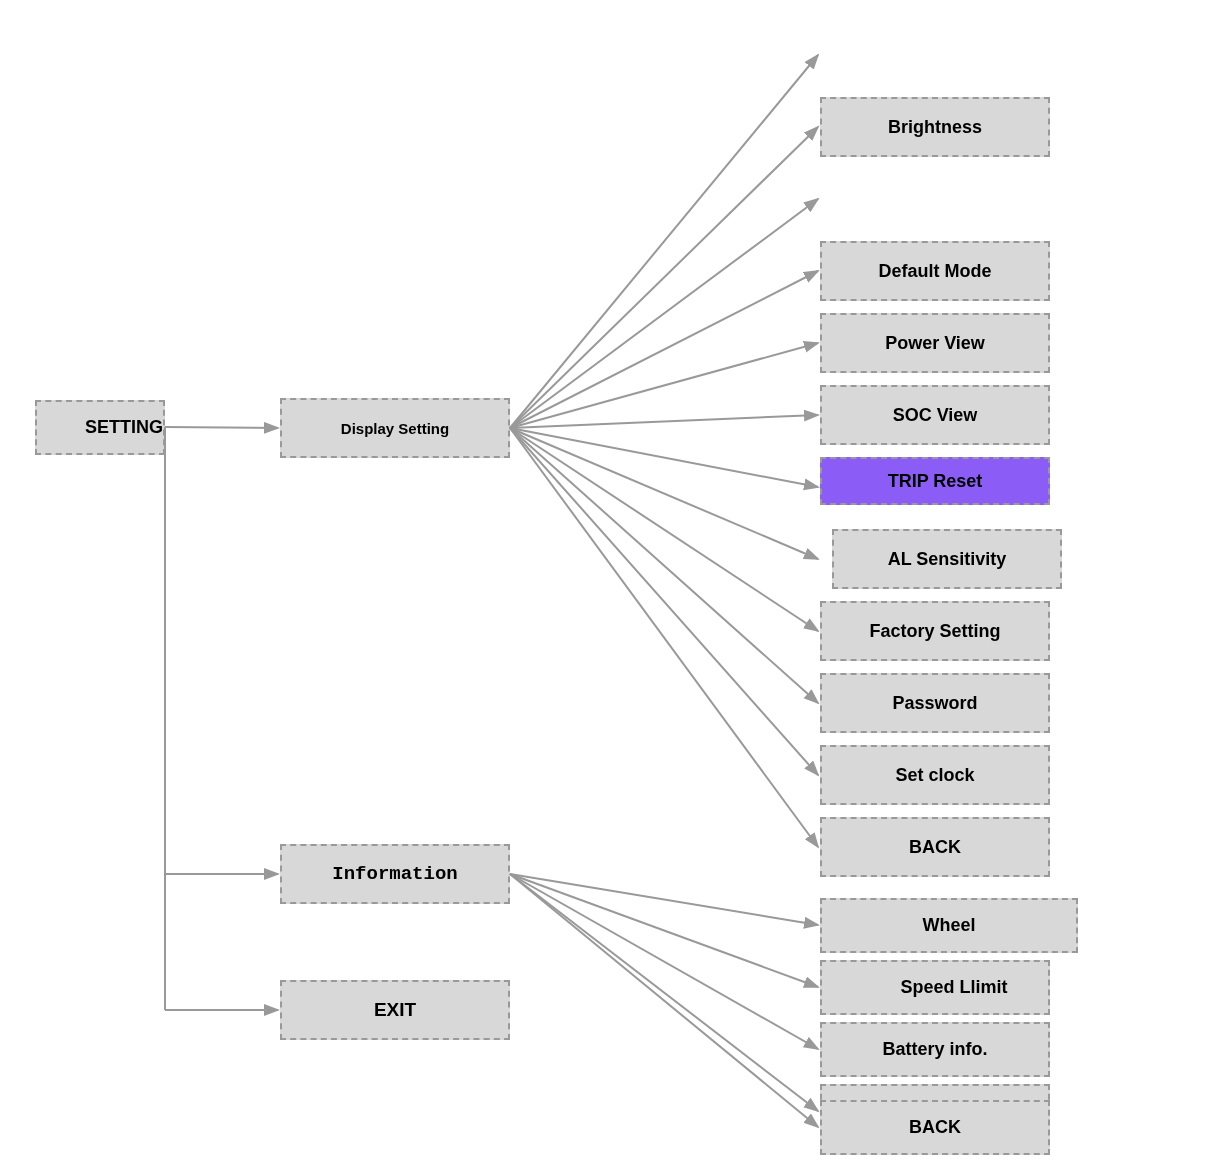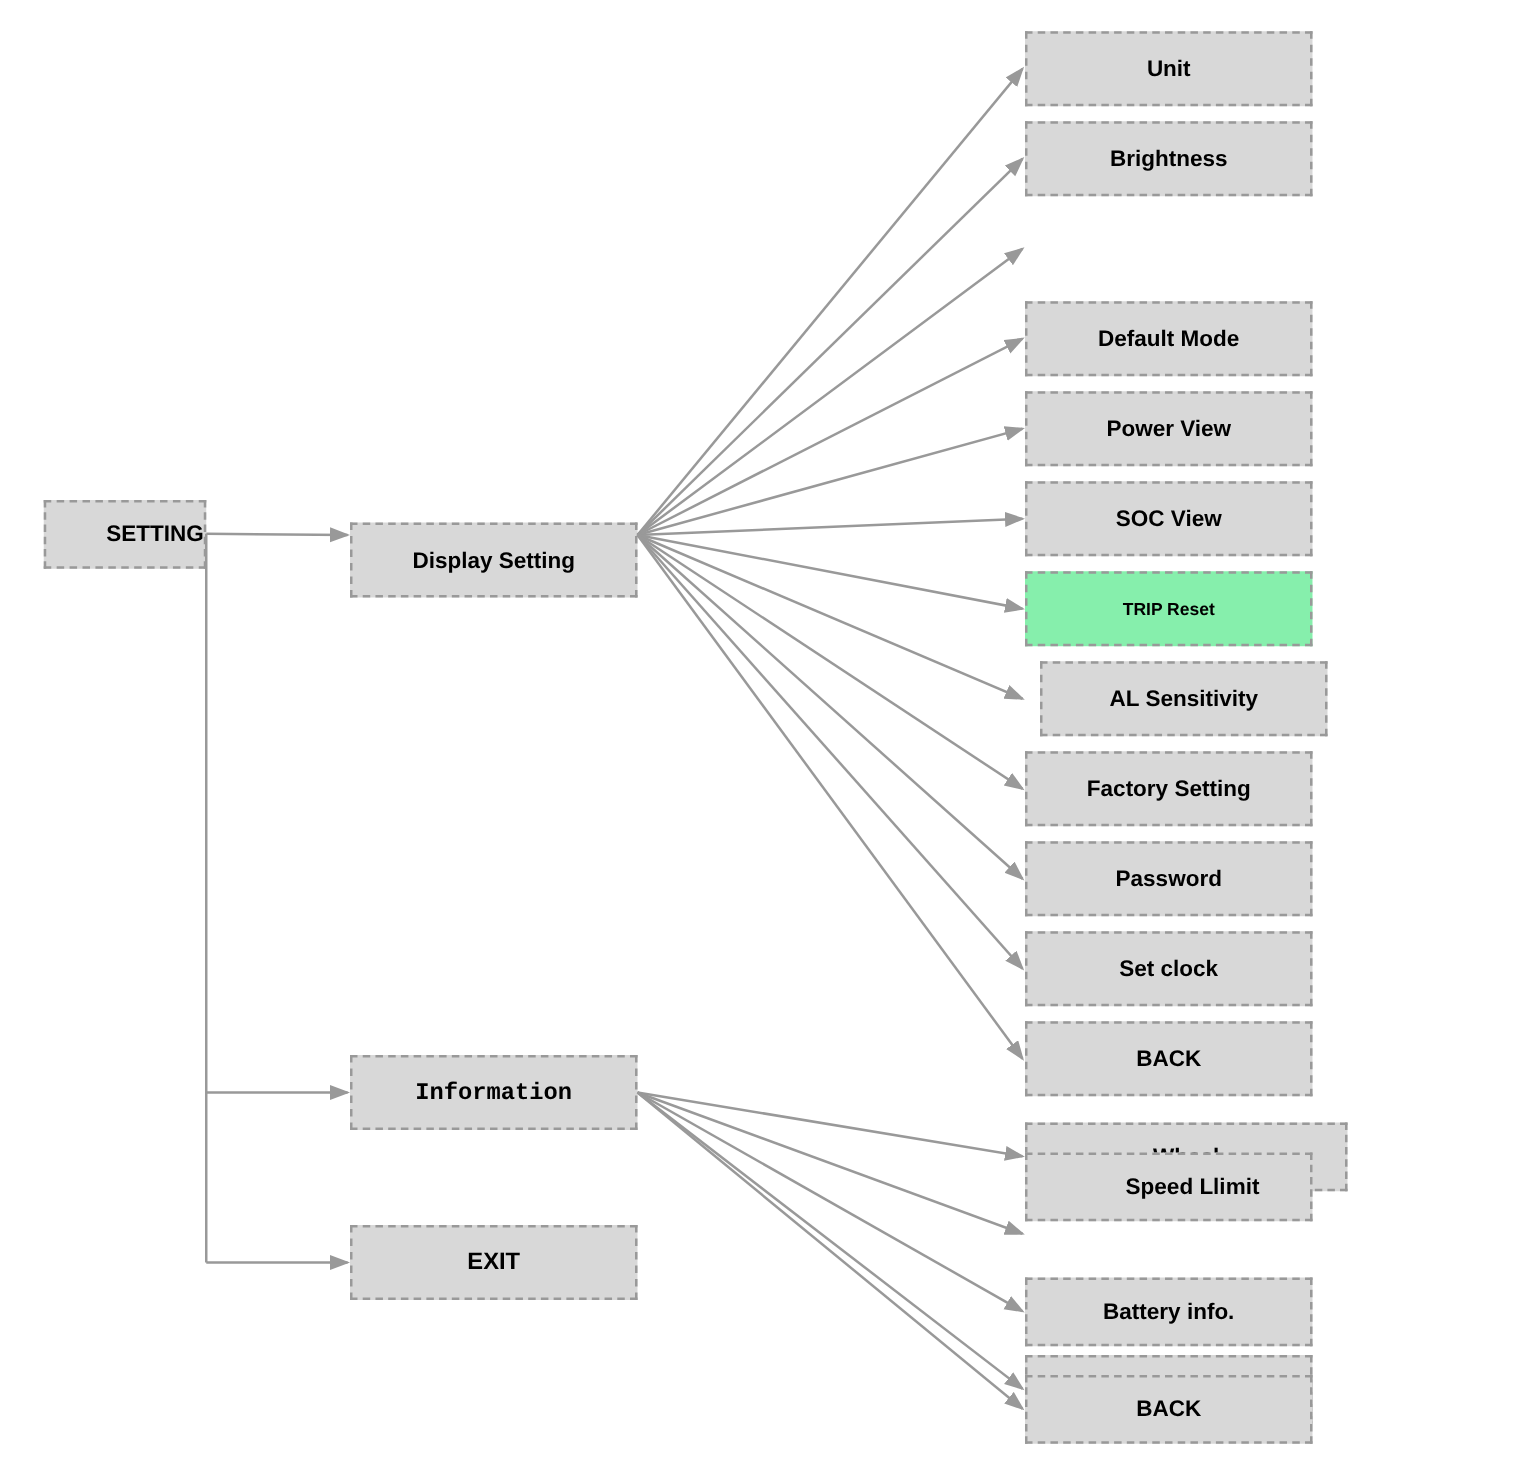--- a/index.html
+++ b/index.html
@@ -67,46 +67,45 @@
 
 <style>
 </style>
 
 <div id="main-diagram" style="position:absolute;top:0;left:0;width:1212px;height:1170px;background:#fff;">
 
   <div style="position:absolute;left:35px;top:400px;width:130px;height:55px;border:2px dashed #999;background:#d8d8d8;display:flex;align-items:center;justify-content:flex-end;font-weight:bold;font-size:18px;font-family:Arial,sans-serif;padding-left:36px;">
     <span>SETTING</span>
   </div>
 
-  <div style="position:absolute;left:280px;top:398px;width:230px;height:60px;border:2px dashed #999;background:#d8d8d8;display:flex;align-items:center;justify-content:center;font-weight:bold;font-size:18px;font-family:Arial,sans-serif;margin-top:20px;">
+  <div style="position:absolute;left:280px;top:398px;width:230px;height:60px;border:2px dashed #999;background:#d8d8d8;display:flex;align-items:center;justify-content:center;font-weight:bold;font-size:15px;font-family:Arial,sans-serif;">
     <span>Display Setting</span>
   </div>
 
   <div style="position:absolute;left:280px;top:844px;width:230px;height:60px;border:2px dashed #999;background:#d8d8d8;display:flex;align-items:center;justify-content:center;font-weight:bold;font-size:19px;font-family:Liberation Mono, monospace;">
     <span>Information</span>
   </div>
 
   <div style="position:absolute;left:280px;top:980px;width:230px;height:60px;border:2px dashed #999;background:#d8d8d8;display:flex;align-items:center;justify-content:center;font-weight:bold;font-size:19px;font-family:Arial,sans-serif;">
     <span>EXIT</span>
   </div>
 
-  <div style="position:absolute;left:820px;top:25px;width:230px;height:60px;border:2px dashed #999;background:#d8d8d8;display:flex;align-items:center;justify-content:center;font-weight:bold;font-size:18px;font-family:Arial,sans-serif;">Unit</div>
   <div style="position:absolute;left:820px;top:97px;width:230px;height:60px;border:2px dashed #999;background:#d8d8d8;display:flex;align-items:center;justify-content:center;font-weight:bold;font-size:18px;font-family:Arial,sans-serif;">Brightness</div>
   <div style="position:absolute;left:820px;top:241px;width:230px;height:60px;border:2px dashed #999;background:#d8d8d8;display:flex;align-items:center;justify-content:center;font-weight:bold;font-size:18px;font-family:Arial,sans-serif;">Default Mode</div>
   <div style="position:absolute;left:820px;top:313px;width:230px;height:60px;border:2px dashed #999;background:#d8d8d8;display:flex;align-items:center;justify-content:center;font-weight:bold;font-size:18px;font-family:Arial,sans-serif;">Power View</div>
   <div style="position:absolute;left:820px;top:385px;width:230px;height:60px;border:2px dashed #999;background:#d8d8d8;display:flex;align-items:center;justify-content:center;font-weight:bold;font-size:18px;font-family:Arial,sans-serif;">SOC View</div>
-  <div style="position:absolute;left:820px;top:457px;width:230px;height:60px;border:2px dashed #999;background:#86efac;display:flex;align-items:center;justify-content:center;font-weight:bold;font-size:14px;font-family:Arial,sans-serif;">TRIP Reset</div>
+  <div style="position:absolute;left:820px;top:457px;width:230px;height:48px;border:2px dashed #999;background:#8b5cf6;display:flex;align-items:center;justify-content:center;font-weight:bold;font-size:18px;font-family:Arial,sans-serif;">TRIP Reset</div>
   <div style="position:absolute;left:832px;top:529px;width:230px;height:60px;border:2px dashed #999;background:#d8d8d8;display:flex;align-items:center;justify-content:center;font-weight:bold;font-size:18px;font-family:Arial,sans-serif;">AL Sensitivity</div>
   <div style="position:absolute;left:820px;top:601px;width:230px;height:60px;border:2px dashed #999;background:#d8d8d8;display:flex;align-items:center;justify-content:center;font-weight:bold;font-size:18px;font-family:Arial,sans-serif;">Factory Setting</div>
   <div style="position:absolute;left:820px;top:673px;width:230px;height:60px;border:2px dashed #999;background:#d8d8d8;display:flex;align-items:center;justify-content:center;font-weight:bold;font-size:18px;font-family:Arial,sans-serif;">Password</div>
   <div style="position:absolute;left:820px;top:745px;width:230px;height:60px;border:2px dashed #999;background:#d8d8d8;display:flex;align-items:center;justify-content:center;font-weight:bold;font-size:18px;font-family:Arial,sans-serif;">Set clock</div>
   <div style="position:absolute;left:820px;top:817px;width:230px;height:60px;border:2px dashed #999;background:#d8d8d8;display:flex;align-items:center;justify-content:center;font-weight:bold;font-size:18px;font-family:Arial,sans-serif;">BACK</div>
 
   <div style="position:absolute;left:820px;top:898px;width:258px;height:55px;border:2px dashed #999;background:#d8d8d8;display:flex;align-items:center;justify-content:center;font-weight:bold;font-size:18px;font-family:Arial,sans-serif;">Wheel</div>
-  <div style="position:absolute;left:820px;top:922px;width:230px;height:55px;border:2px dashed #999;background:#d8d8d8;display:flex;align-items:center;justify-content:center;font-weight:bold;font-size:18px;font-family:Arial,sans-serif;padding-left:38px;">Speed Llimit</div>
+  <div style="position:absolute;left:820px;top:960px;width:230px;height:55px;border:2px dashed #999;background:#d8d8d8;display:flex;align-items:center;justify-content:center;font-weight:bold;font-size:18px;font-family:Arial,sans-serif;padding-left:38px;">Speed Llimit</div>
   <div style="position:absolute;left:820px;top:1022px;width:230px;height:55px;border:2px dashed #999;background:#d8d8d8;display:flex;align-items:center;justify-content:center;font-weight:bold;font-size:18px;font-family:Arial,sans-serif;">Battery info.</div>
   <div style="position:absolute;left:820px;top:1084px;width:230px;height:55px;border:2px dashed #999;background:#d8d8d8;display:flex;align-items:center;justify-content:center;font-weight:bold;font-size:18px;font-family:Arial,sans-serif;">Error Code</div>
   <div style="position:absolute;left:820px;top:1100px;width:230px;height:55px;border:2px dashed #999;background:#d8d8d8;display:flex;align-items:center;justify-content:center;font-weight:bold;font-size:18px;font-family:Arial,sans-serif;">BACK</div>
 
   <svg style="position:absolute;top:0;left:0;width:1212px;height:1170px;pointer-events:none;">
     <defs>
       <marker id="a" markerWidth="9" markerHeight="9" refX="7" refY="3" orient="auto">
         <path d="M0,0 L0,6 L8,3 z" fill="#999"></path>
       </marker>
     </defs>

